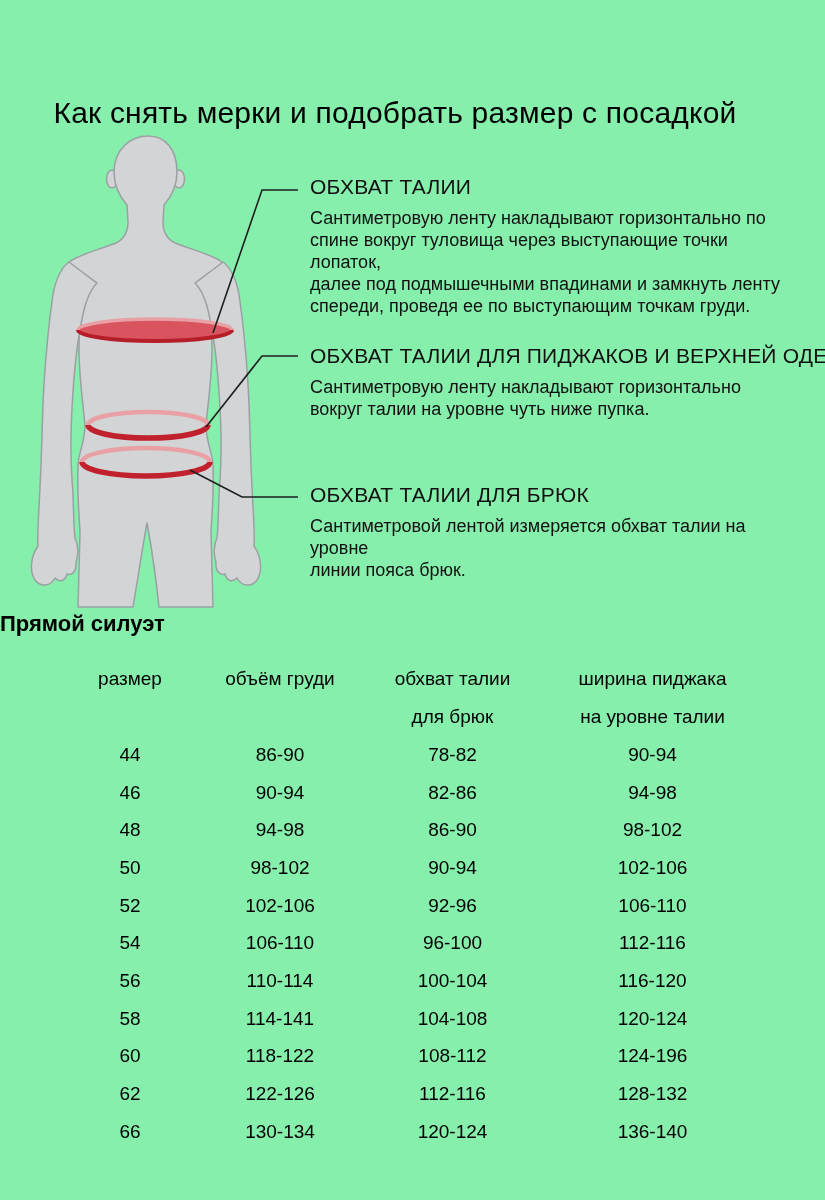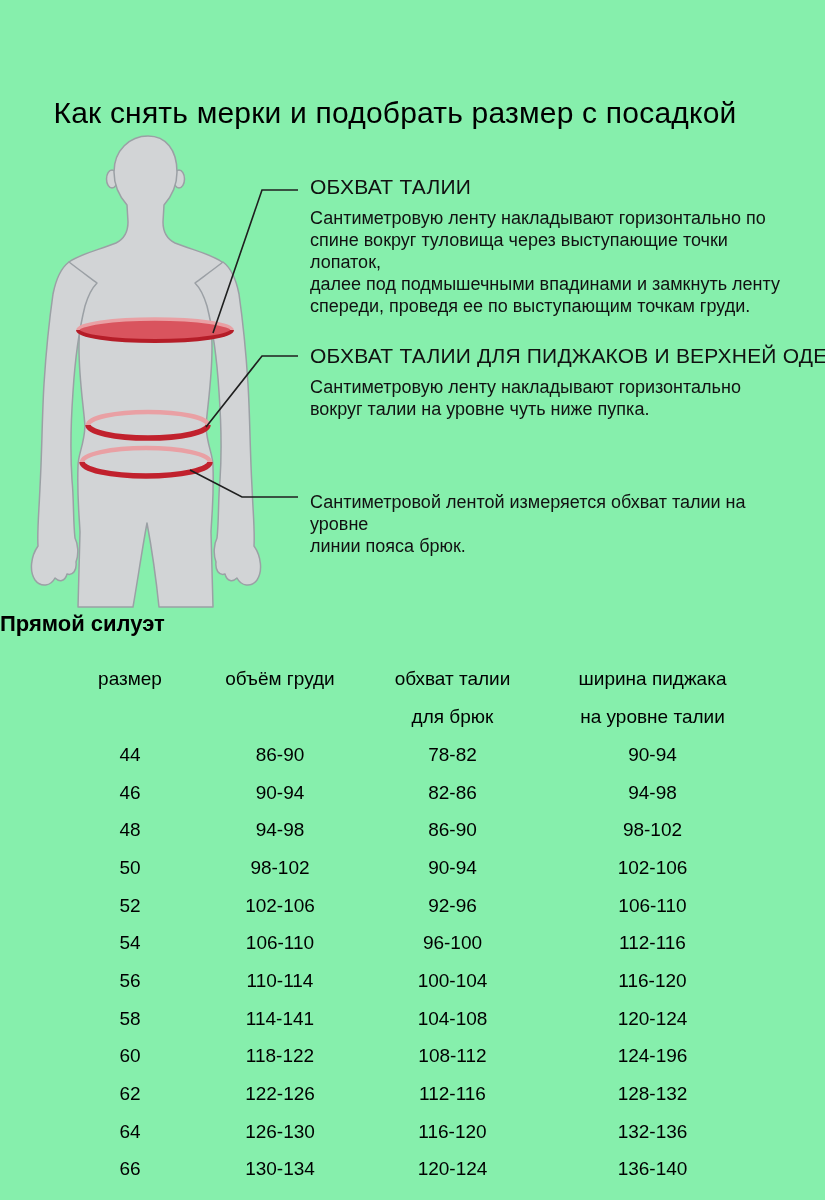--- a/index.html
+++ b/index.html
@@ -204,20 +204,21 @@
 спереди, проведя ее по выступающим точкам груди.</div>
     </div>
 
     <div class="section sec-2">
       <div class="section-heading">ОБХВАТ ТАЛИИ ДЛЯ ПИДЖАКОВ И ВЕРХНЕЙ ОДЕЖДЫ</div>
       <div class="section-text">Сантиметровую ленту накладывают горизонтально
 вокруг талии на уровне чуть ниже пупка.</div>
     </div>
 
     <div class="section sec-3">
+      <div class="section-heading">ОБХВАТ ТАЛИИ ДЛЯ БРЮК</div>
       <div class="section-text">Сантиметровой лентой измеряется обхват талии на уровне
 линии пояса брюк.</div>
     </div>
   </div>
 
   <div class="subtitle">Прямой силуэт</div>
 
   <table class="size-table">
     <colgroup>
       <col class="c1">
@@ -294,26 +295,20 @@
           <td>108-112</td>
           <td>124-196</td>
         </tr>
         <tr>
           <td>62</td>
           <td>122-126</td>
           <td>112-116</td>
           <td>128-132</td>
         </tr>
         <tr>
-          <td>64</td>
-          <td>126-130</td>
-          <td>116-120</td>
-          <td>132-136</td>
-        </tr>
-        <tr>
           <td>66</td>
           <td>130-134</td>
           <td>120-124</td>
           <td>136-140</td>
         </tr>
       </tbody>
   </table>
 
 </div>
 

